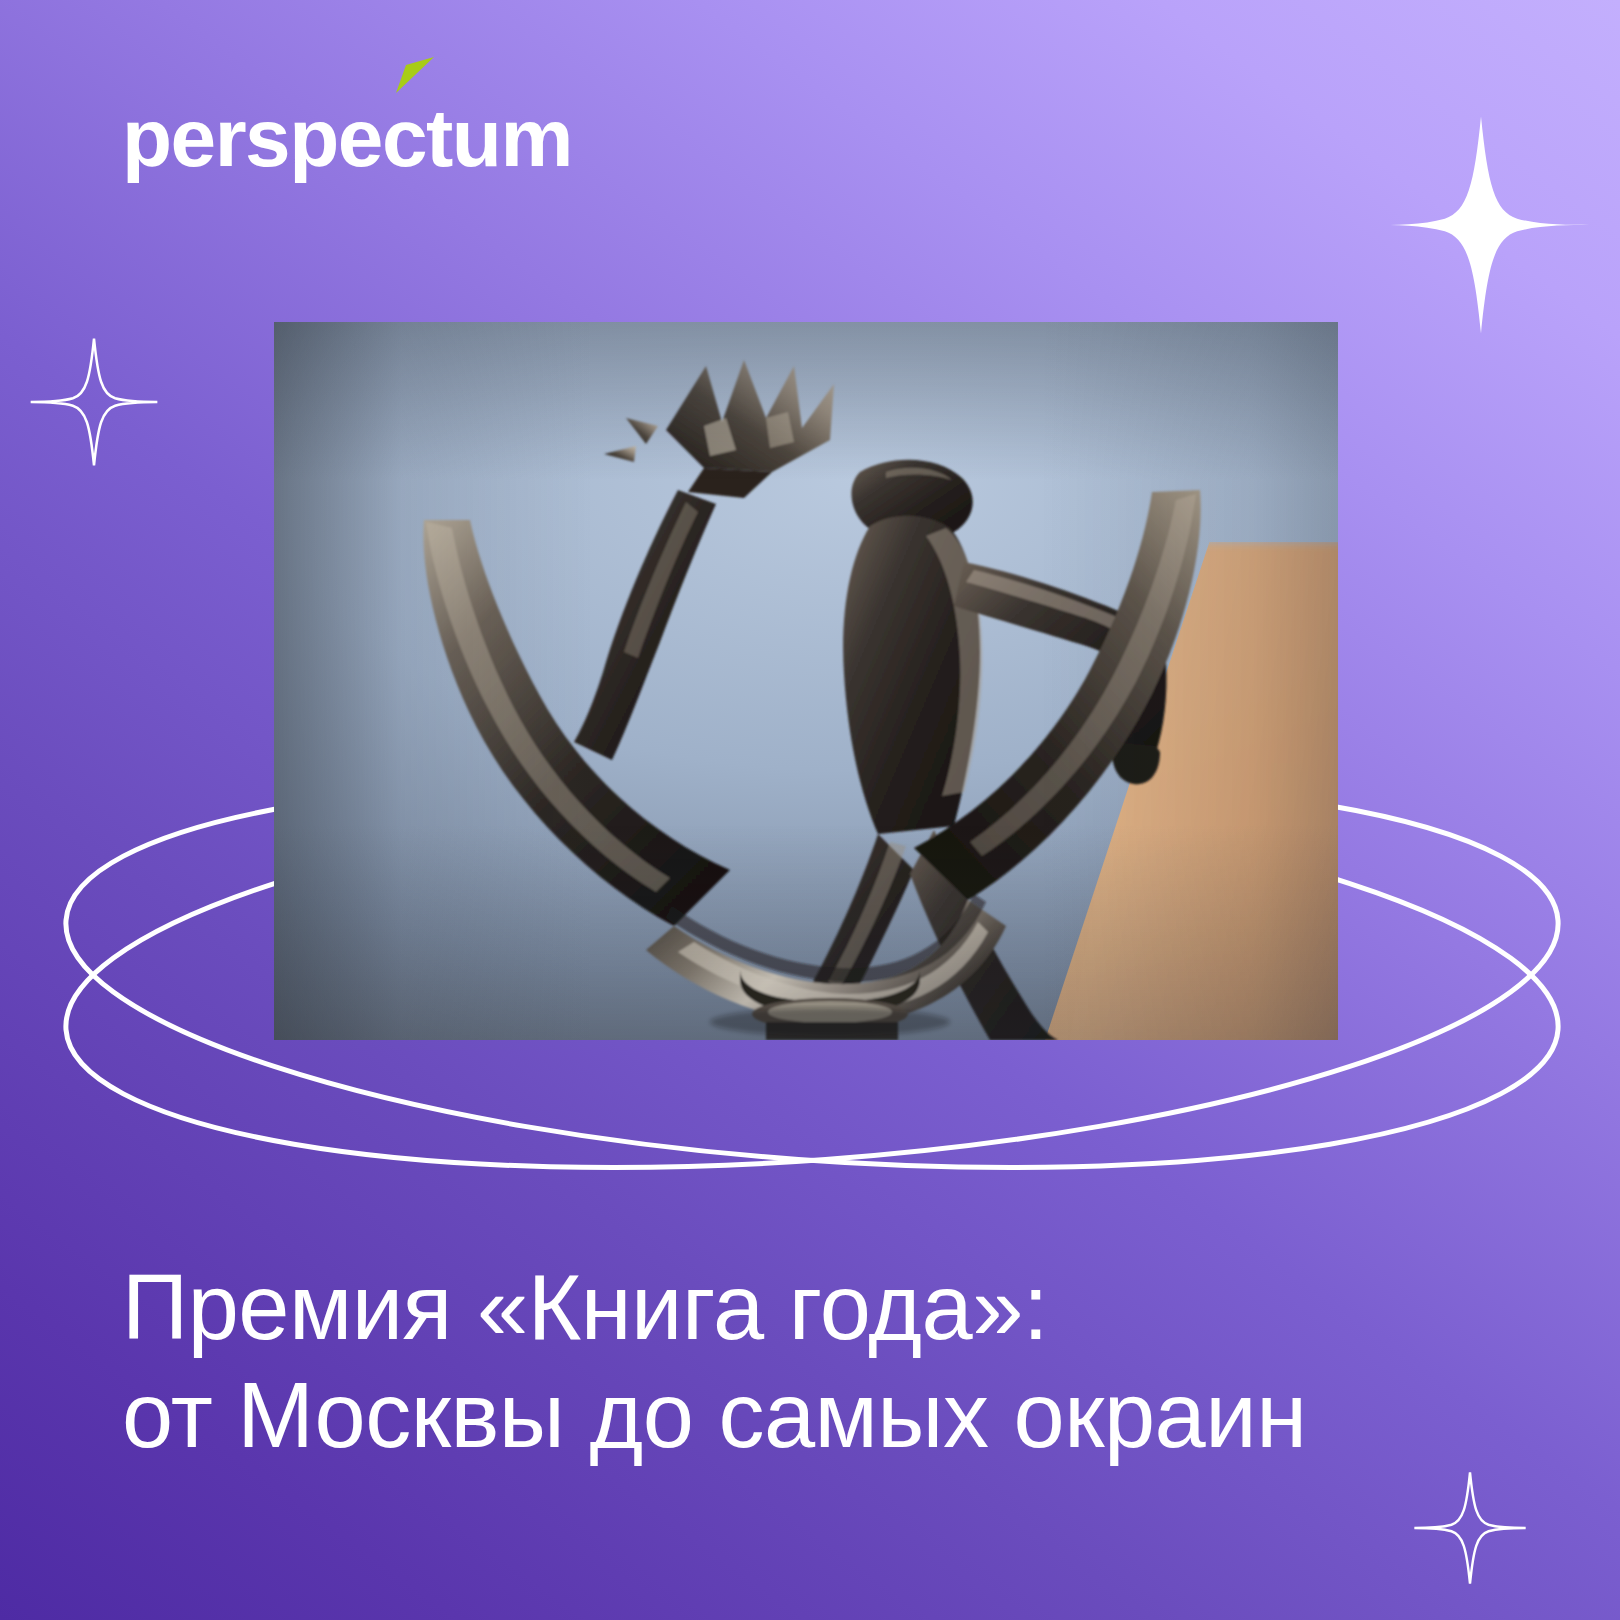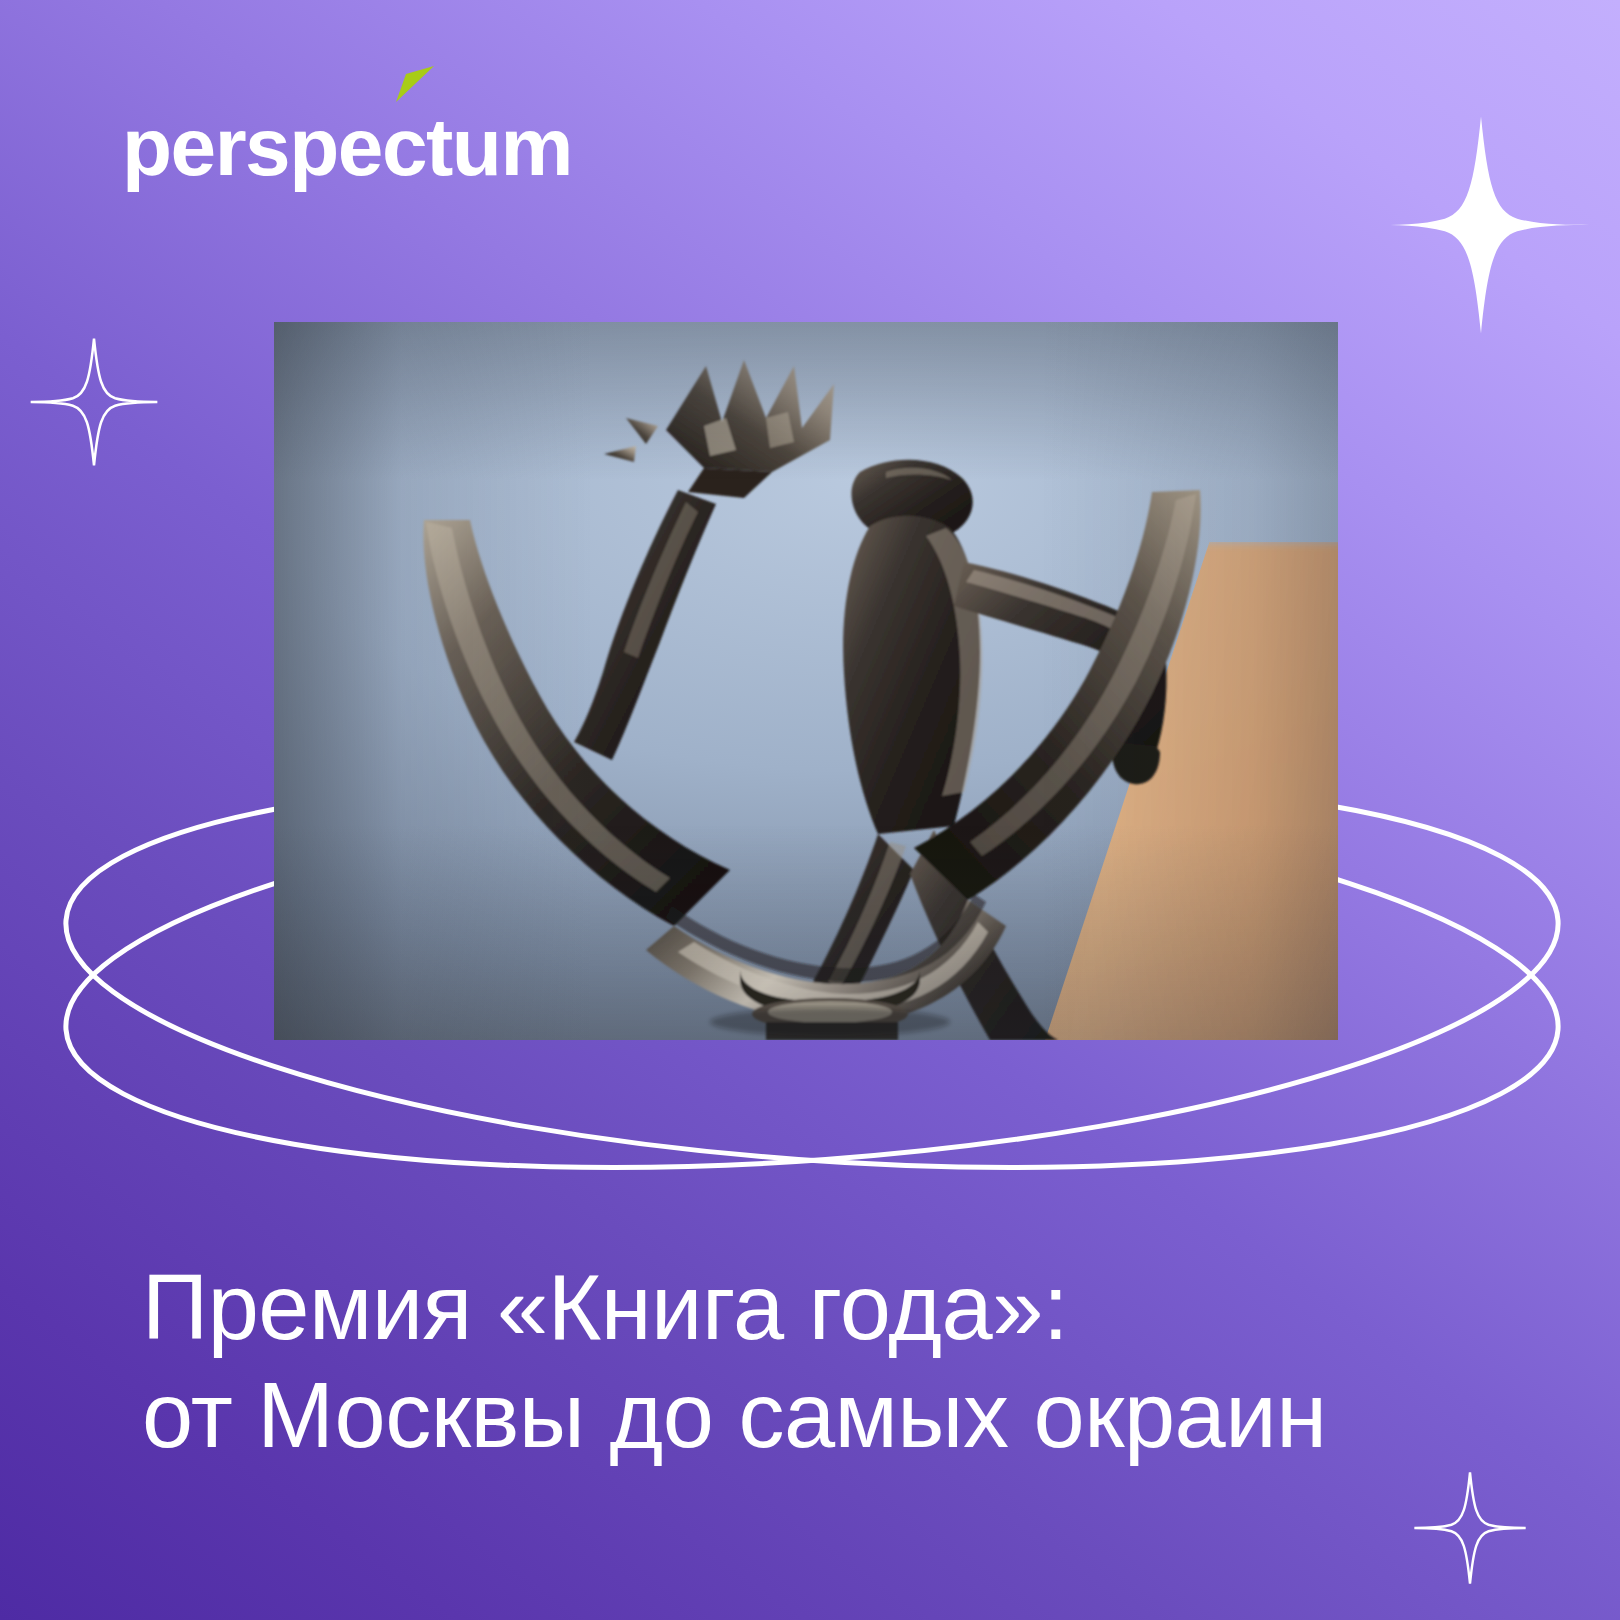--- a/index.html
+++ b/index.html
@@ -39,21 +39,21 @@
   
   .sparkle { position: absolute; pointer-events: none; }
   .sparkle-big   { left: 1368px; top: 112px;  width: 226px; height: 226px; }
   .sparkle-left  { left: 28px;   top: 336px;  width: 132px; height: 132px; }
   .sparkle-br    { left: 1412px; top: 1470px; width: 116px; height: 116px; }
 
   
   #logo {
     position: absolute;
     left: 122px;
-    top: 98px;
+    top: 89px;
     height: 86px;
     display: flex;
     align-items: flex-end;
     text-align: right;
   }
   #logo-wordmark {
     position: relative;
     color: #ffffff;
     font-family: "Liberation Sans", sans-serif;
     font-size: 82px;
@@ -113,21 +113,20 @@
     left: 122px;
     top: 1254px;
     width: 1300px;
     color: #ffffff;
     font-family: "Liberation Sans", sans-serif;
     font-size: 92px;
     font-weight: 400;
     line-height: 1.17;
     letter-spacing: -0.5px;
     white-space: pre-line;
-    margin-left: 20px;
   }
 </style>
 </head>
 <body>
 
 <div id="card">
 
   <svg class="orbits" viewBox="0 0 1620 1620" xmlns="http://www.w3.org/2000/svg" aria-hidden="true">
     <g fill="none" stroke="#ffffff" stroke-width="5">
       <ellipse cx="812" cy="975" rx="748" ry="185" transform="rotate(-4.2 812 975)"></ellipse>

